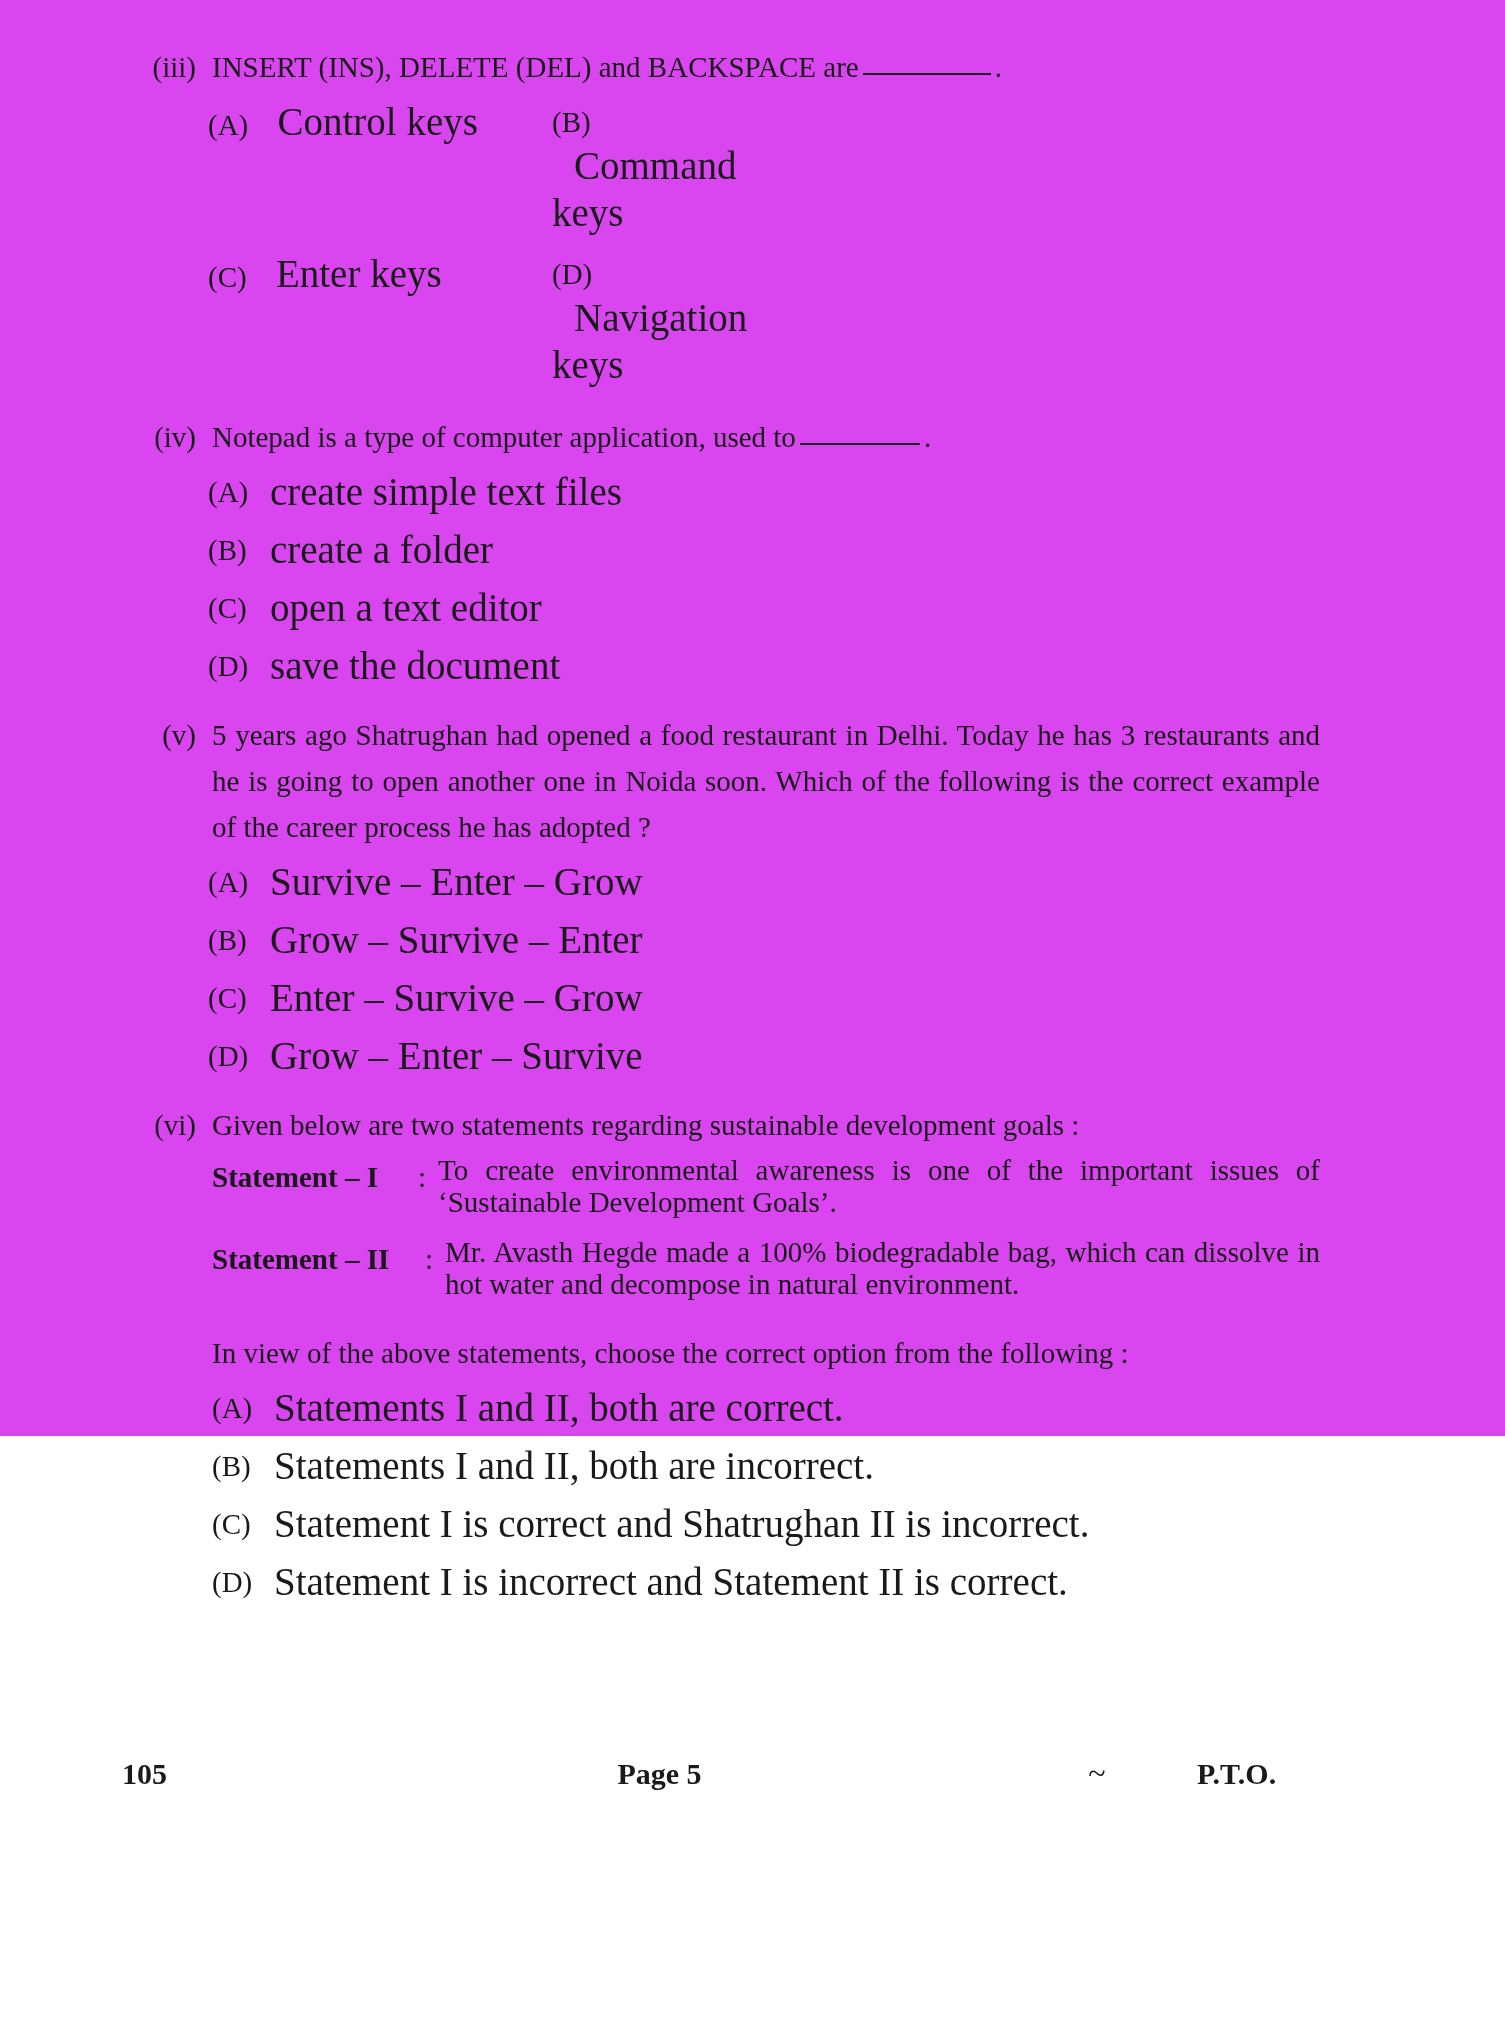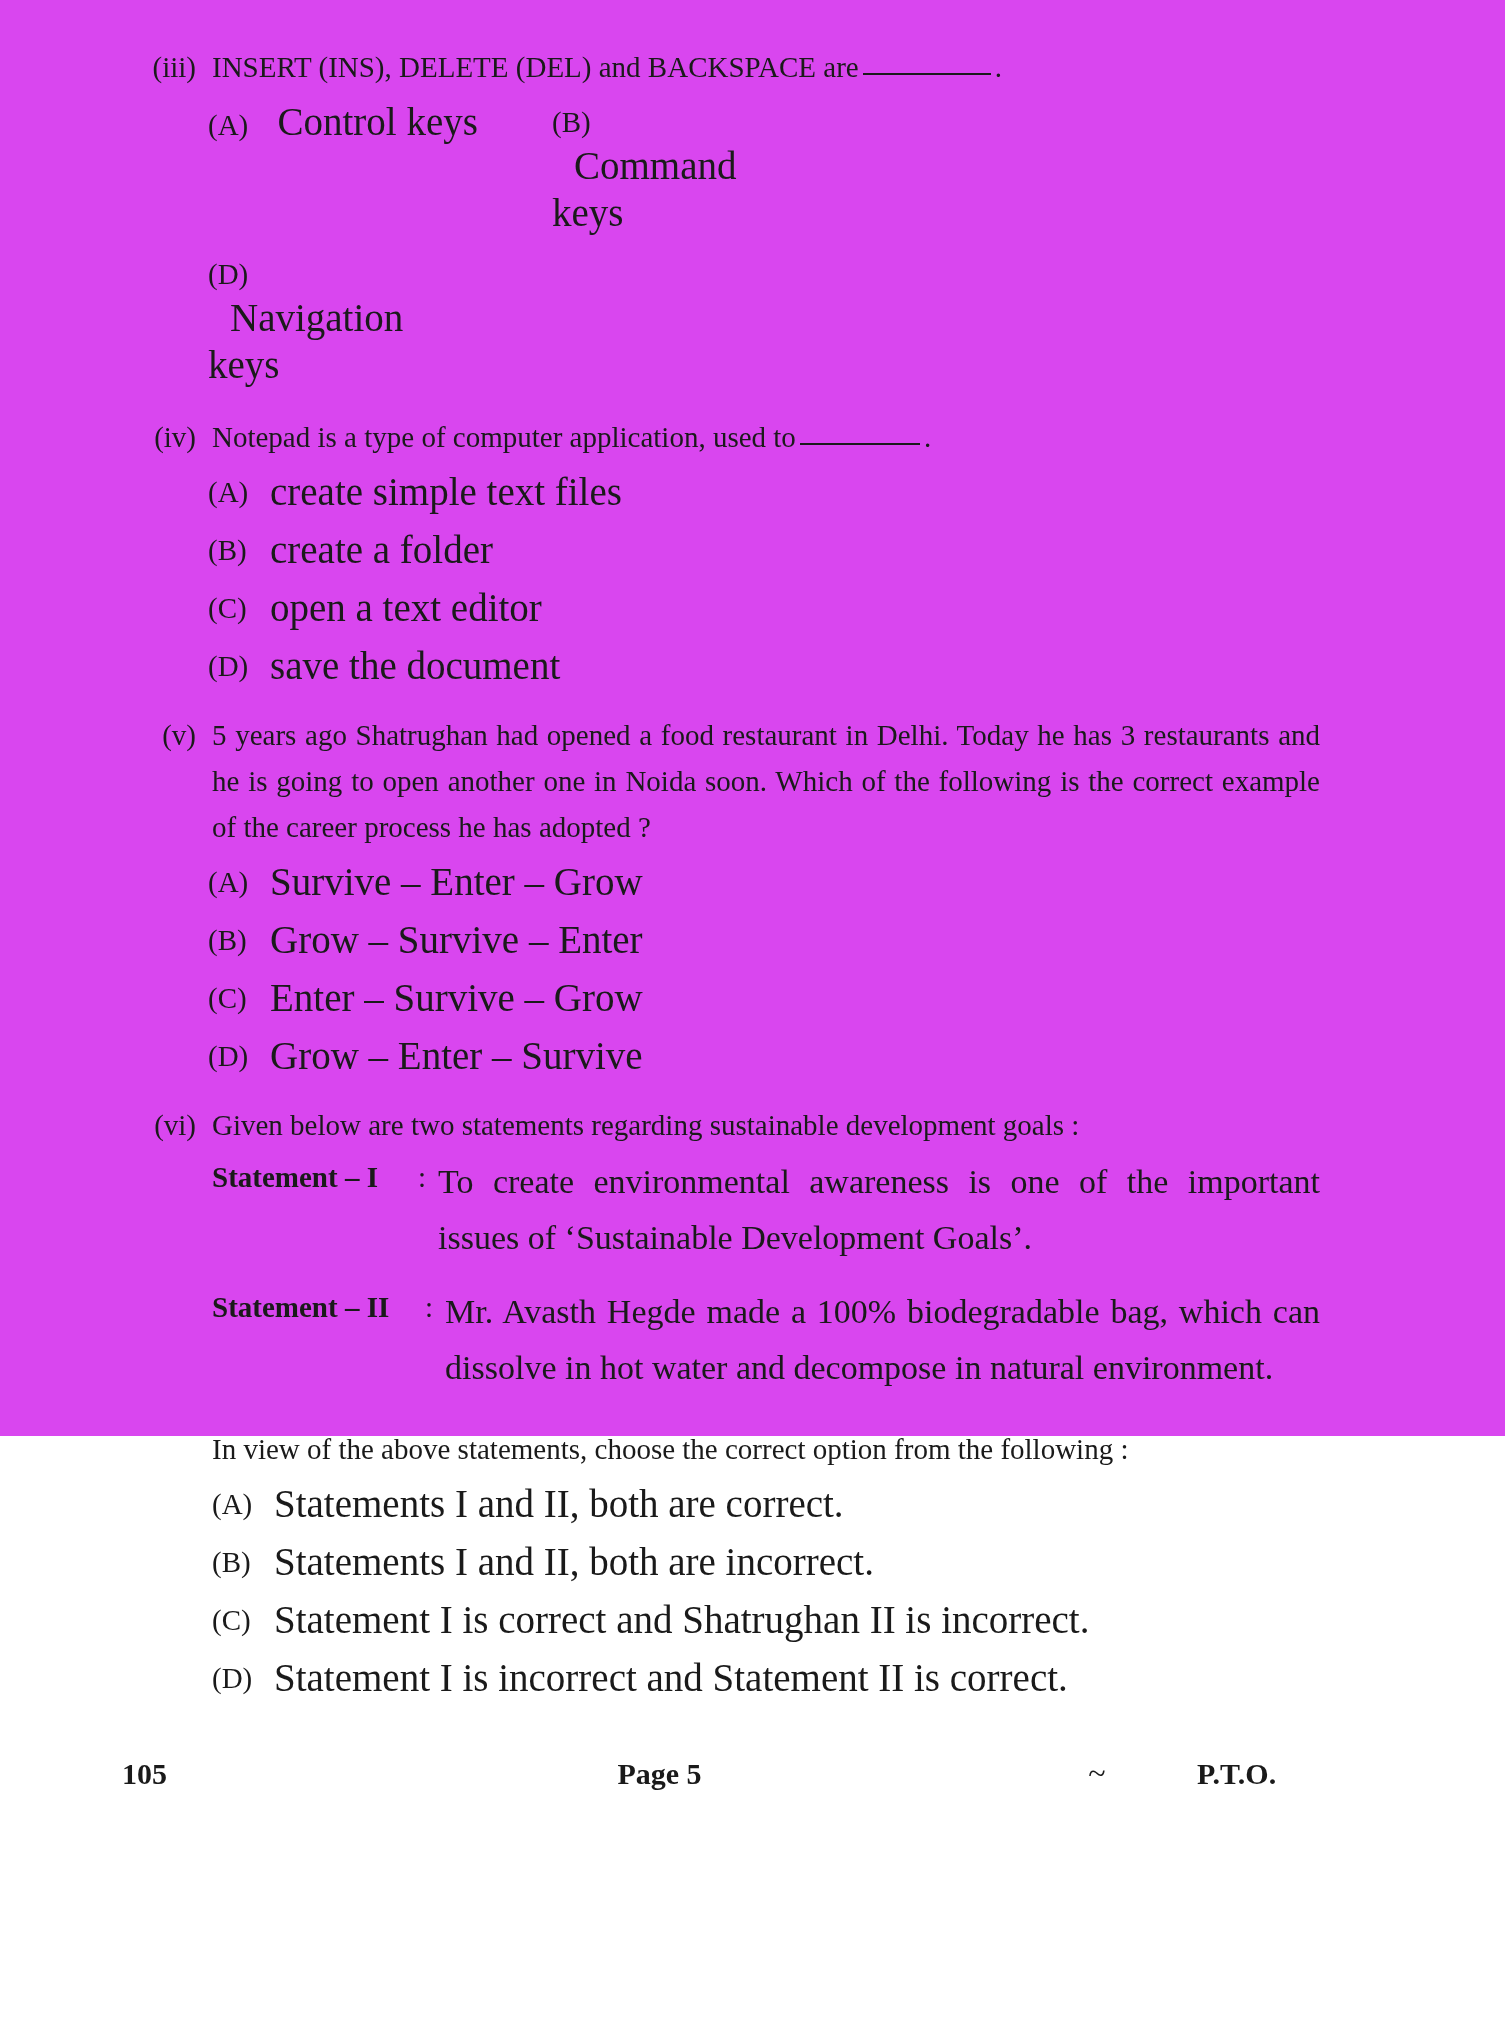--- a/index.html
+++ b/index.html
@@ -109,22 +109,22 @@
     white-space: nowrap;
   }
   .stmt-colon {
     flex: 0 0 auto;
     font-size: 29px;
     line-height: 46px;
     padding: 0 12px 0 10px;
   }
   .stmt-body {
     flex: 1 1 auto;
-    font-size: 34px;
-    line-height: 56px;
+    font-size: 29px;
+    line-height: 32px;
     text-align: justify;
     text-align-last: left;
   }
   .stmt-1 .stmt-label { min-width: 196px; }
   .stmt-2 .stmt-label { min-width: 203px; }
 
   .para-indent {
     padding-left: 72px;
   }
 
@@ -165,20 +165,24 @@
         <div class="optlabel opt-col2">
           <span>(A)</span>
           <span class="opttext" style="padding-left:22px">Control keys</span>
         </div>
         <div class="optlabel" style="flex:0 0 auto">
           <span>(B)</span>
           <span class="opttext" style="padding-left:22px">Command keys</span>
         </div>
       </div>
       <div class="optrow">
+        <div class="optlabel opt-col2">
+          <span>(C)</span>
+          <span class="opttext" style="padding-left:22px">Enter keys</span>
+        </div>
         <div class="optlabel" style="flex:0 0 auto">
           <span>(D)</span>
           <span class="opttext" style="padding-left:22px">Navigation keys</span>
         </div>
       </div>
     </div>
 
     <div class="gap-sm"></div>
 
     <div class="qrow">

